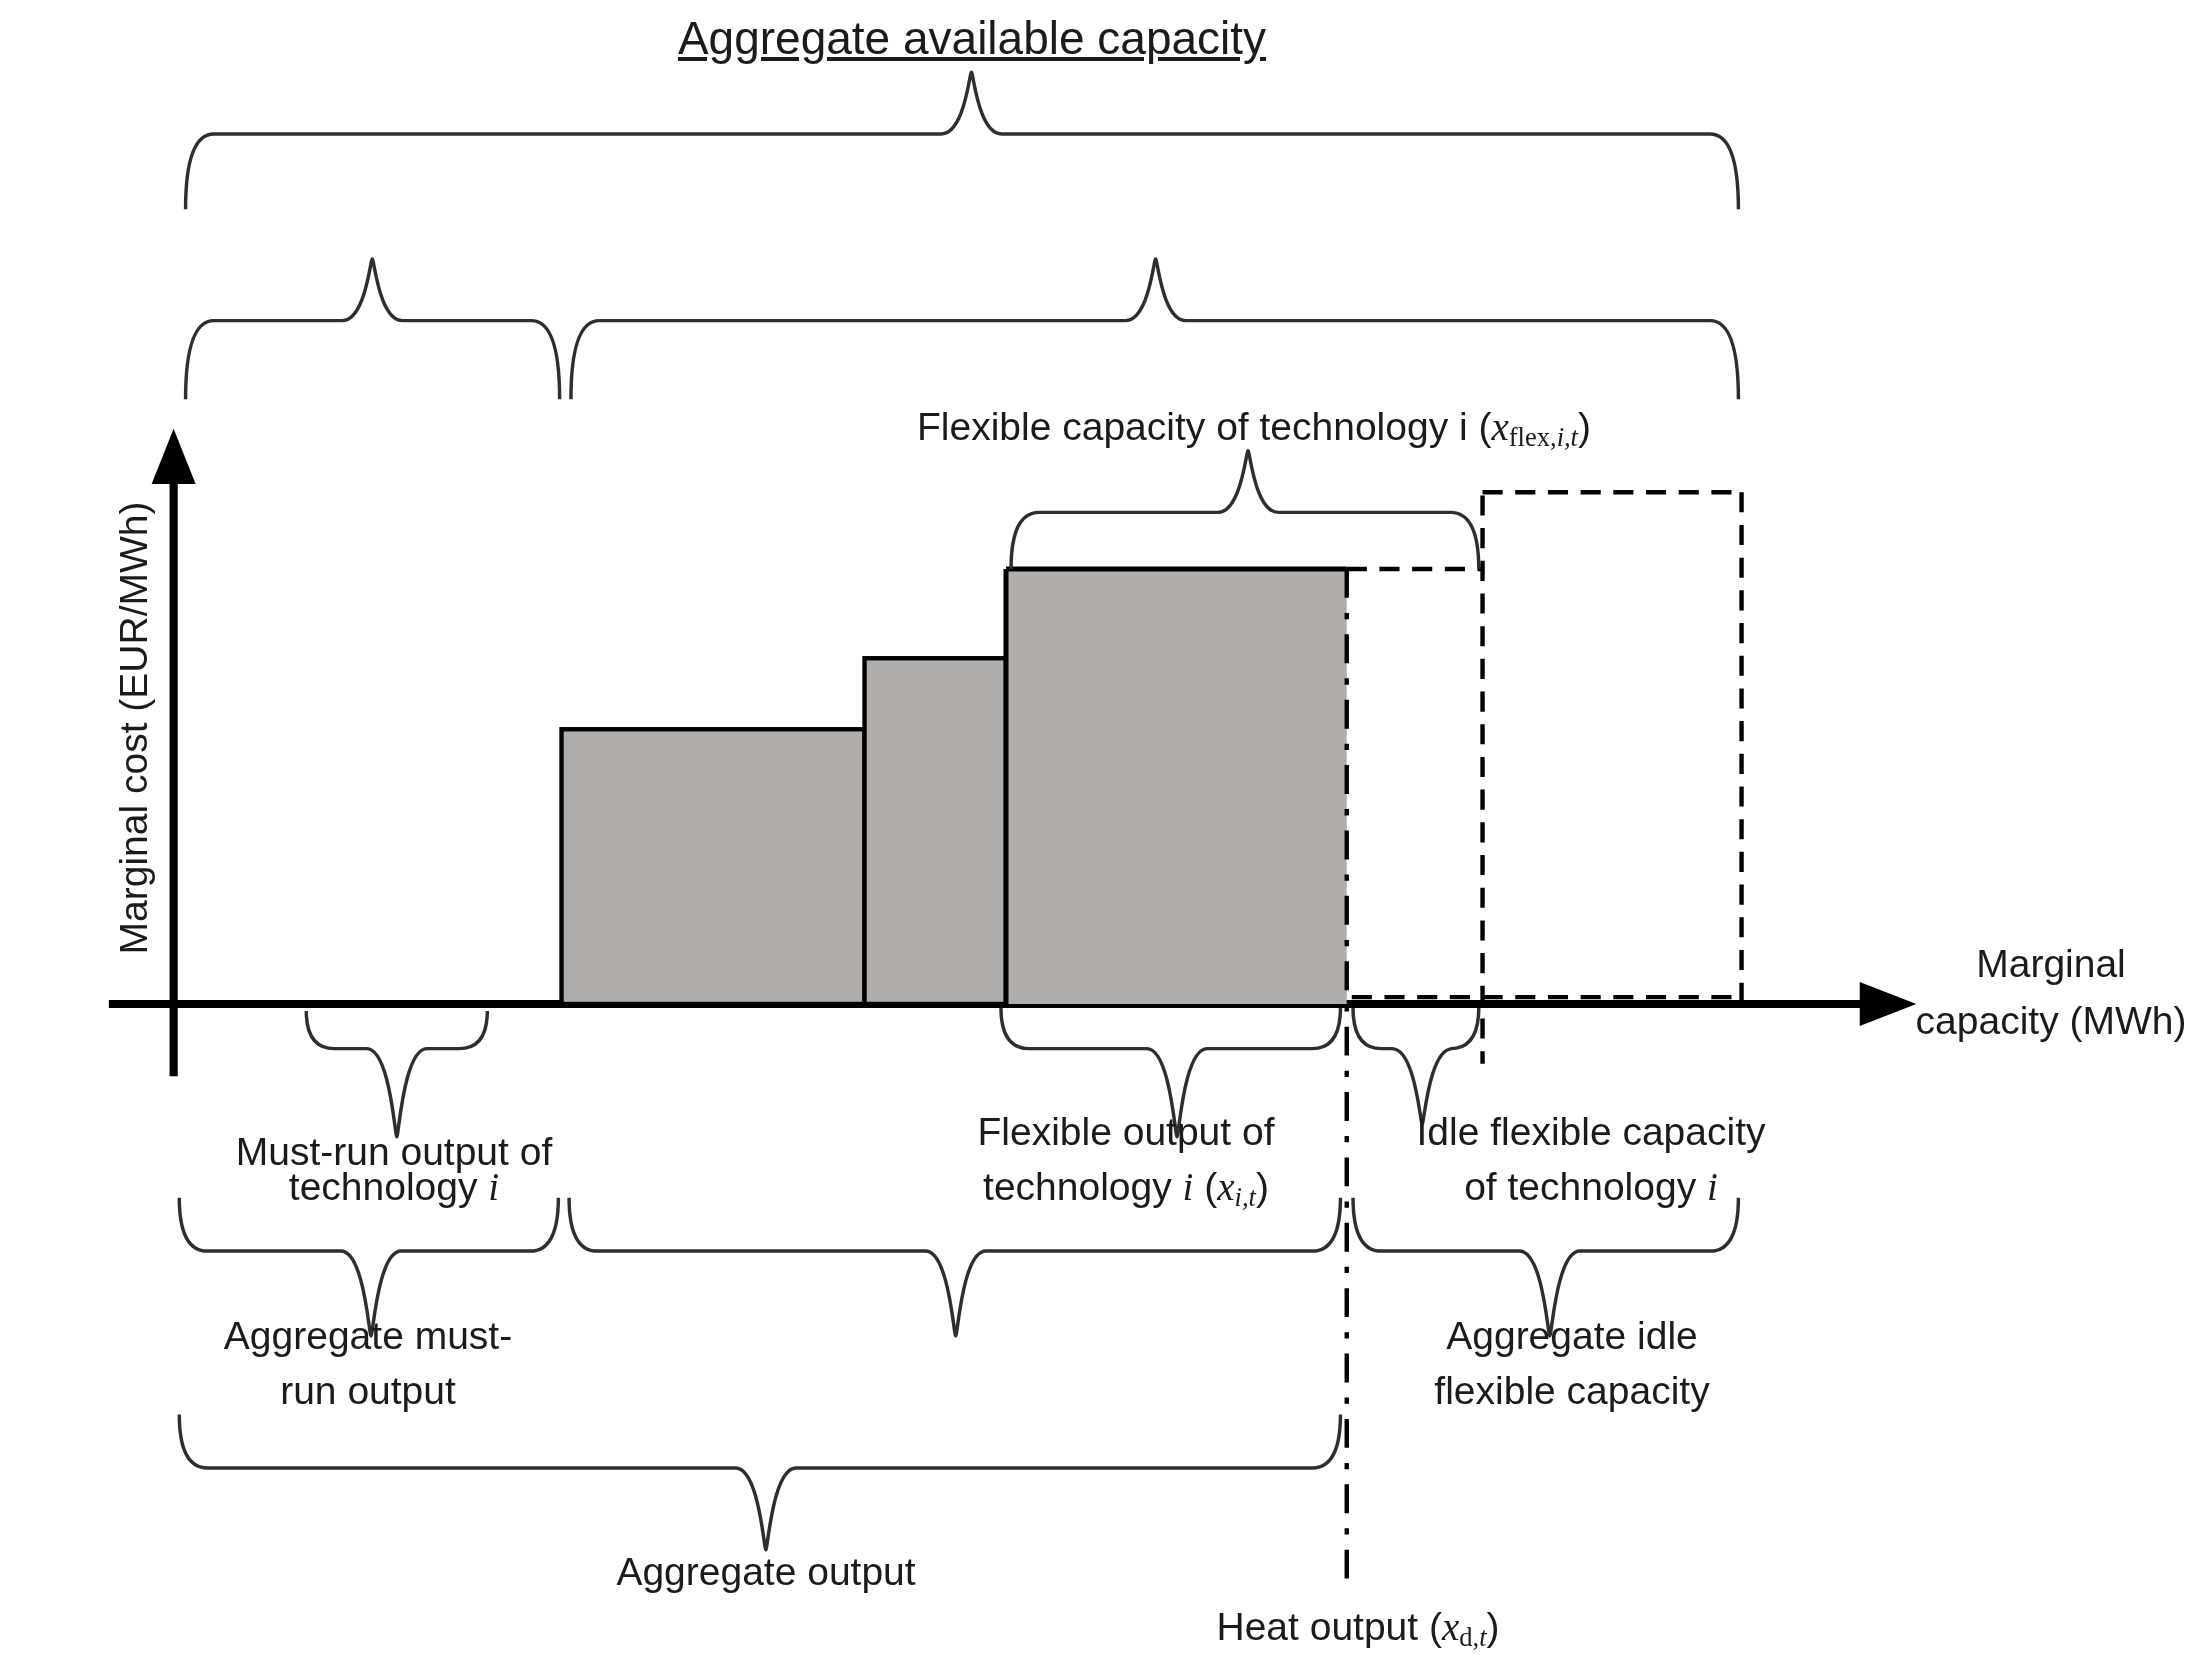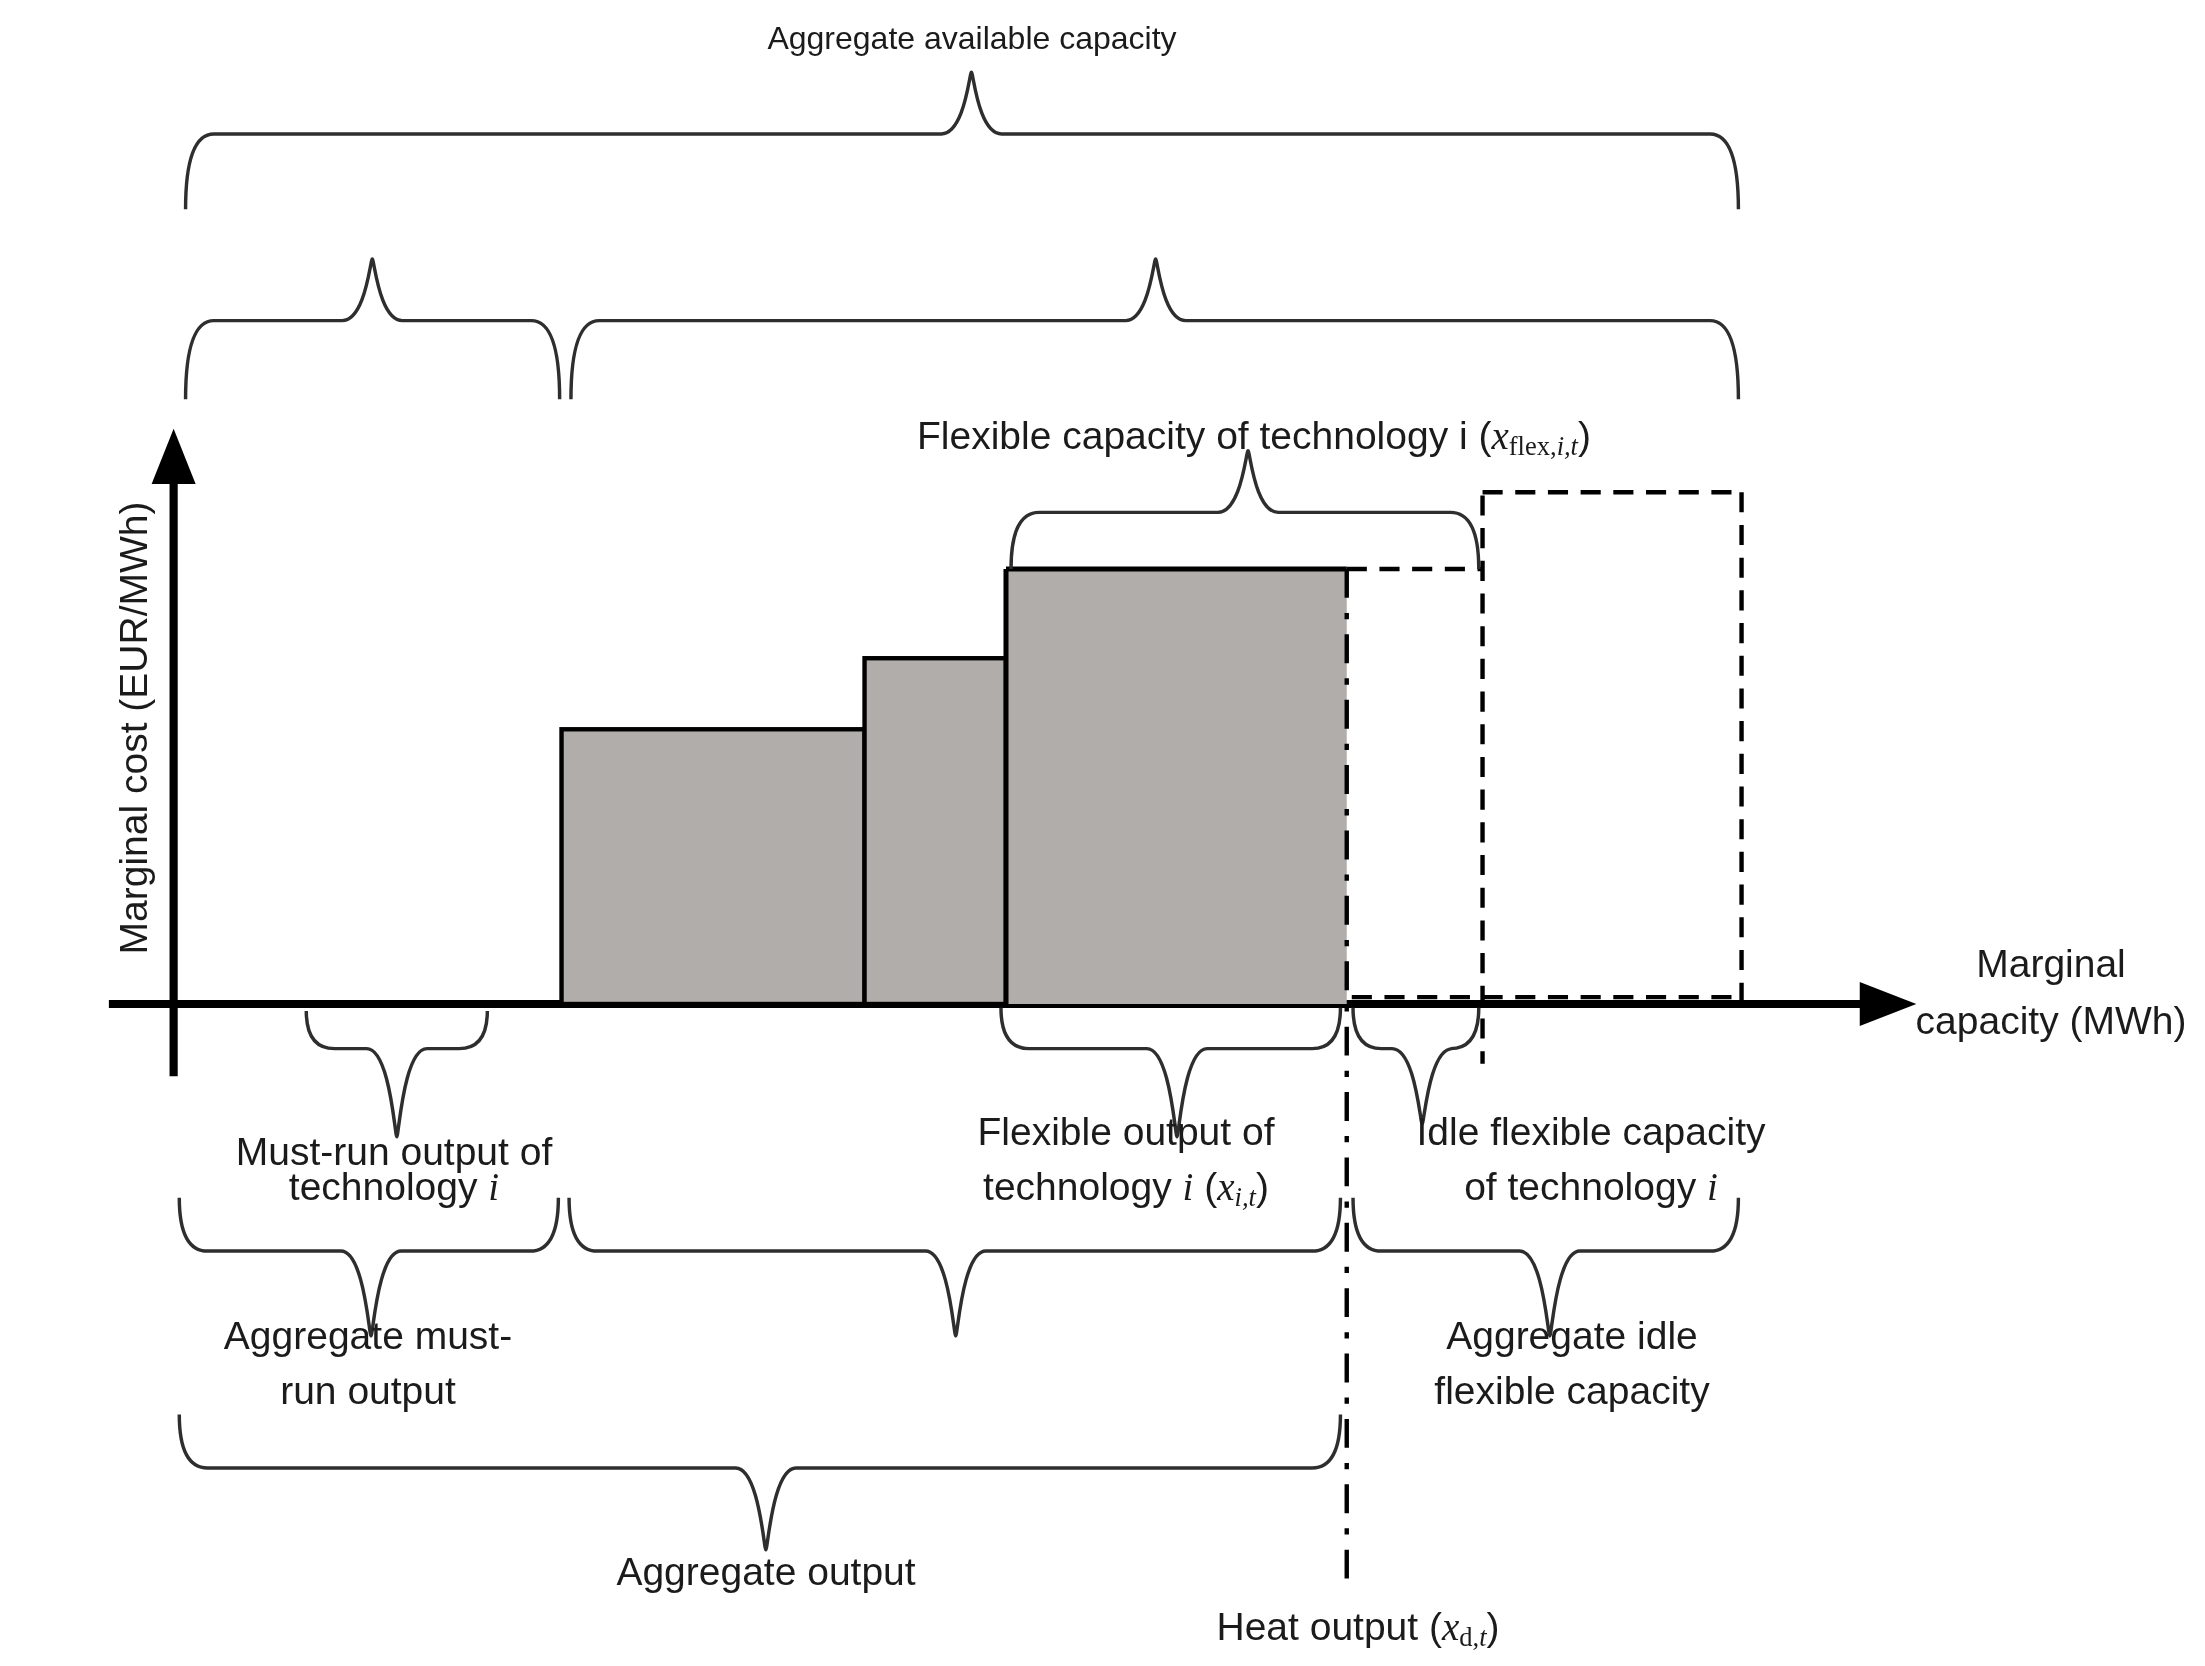--- a/index.html
+++ b/index.html
@@ -2,21 +2,21 @@
 <html style="--bar-fill: #b1adaa; --axis: #000000; --brace: #2e2e2e;font-size:10px"><head>
 <meta charset="utf-8">
 <style>
   html,body{margin:0;padding:0;background:#ffffff;}
   body{width:2205px;height:1666px;position:relative;overflow:hidden;
        font-family:"Liberation Sans","DejaVu Sans",sans-serif;color:#1b1b1b;}
   #stage{position:absolute;left:0;top:0;width:2205px;height:1666px;}
   svg{position:absolute;left:0;top:0;}
   .lbl{position:absolute;white-space:nowrap;font-size:39px;line-height:1;
        transform:translate(-50%,-50%);text-align:center;}
-  .lbl.big{font-size:32px;}
+  .lbl.big{font-size:46px;text-decoration:underline;}
   .lbl.rot{transform:translate(-50%,-50%) rotate(-90deg);}
   .seg{display:inline;}
   .it{font-family:"Liberation Serif","DejaVu Serif",serif;font-style:italic;}
   .sb{font-family:"Liberation Serif","DejaVu Serif",serif;font-size:0.68em;
       position:relative;top:0.24em;}
   .sb.it{font-style:italic;}
 </style>
 </head>
 <body style="color: rgb(27, 27, 27); background: rgb(255, 255, 255);">
 
@@ -53,21 +53,21 @@
     <path d="M 285 1905 Q 285 1990 330 1990 L 542 1990 C 579 1990 587 2125 590 2125 C 593 2125 601 1990 638 1990 L 843 1990 Q 888 1990 888 1905" fill="none" stroke="var(--brace)" stroke-width="5.5"></path>
     <path d="M 905 1905 Q 905 1990 950 1990 L 1472 1990 C 1509 1990 1517 2125 1520 2125 C 1523 2125 1531 1990 1568 1990 L 2087 1990 Q 2132 1990 2132 1905" fill="none" stroke="var(--brace)" stroke-width="5.5"></path>
     <path d="M 2152 1905 Q 2152 1990 2197 1990 L 2417 1990 C 2454 1990 2462 2125 2465 2125 C 2468 2125 2476 1990 2513 1990 L 2720 1990 Q 2765 1990 2765 1905" fill="none" stroke="var(--brace)" stroke-width="5.5"></path>
     <path d="M 285 2250 Q 285 2335 330 2335 L 1170 2335 C 1207 2335 1215 2465 1218 2465 C 1221 2465 1229 2335 1266 2335 L 2087 2335 Q 2132 2335 2132 2250" fill="none" stroke="var(--brace)" stroke-width="5.5"></path>
   </svg>
 
   <div class="lbl big" style="left:972px;top:38px">Aggregate available capacity</div>
 
 
 
-  <div class="lbl" style="left:1254px;top:435px"><span class="seg">Flexible capacity of technology i (</span><span class="seg it">x</span><span class="seg sb">flex,</span><span class="seg sb it">i,t</span><span class="seg">)</span></div>
+  <div class="lbl" style="left:1254px;top:426px"><span class="seg">Flexible capacity of technology i (</span><span class="seg it">x</span><span class="seg sb">flex,</span><span class="seg sb it">i,t</span><span class="seg">)</span></div>
 
   <div class="lbl rot" style="left:133px;top:728px">Marginal cost (EUR/MWh)</div>
 
   <div class="lbl" style="left:2051px;top:963px">Marginal</div>
   <div class="lbl" style="left:2051px;top:1020px">capacity (MWh)</div>
 
   <div class="lbl" style="left:394px;top:1151px">Must-run output of</div>
   <div class="lbl" style="left:394px;top:1186px"><span class="seg">technology </span><span class="seg it">i</span></div>
 
   <div class="lbl" style="left:1126px;top:1131px">Flexible output of</div>

